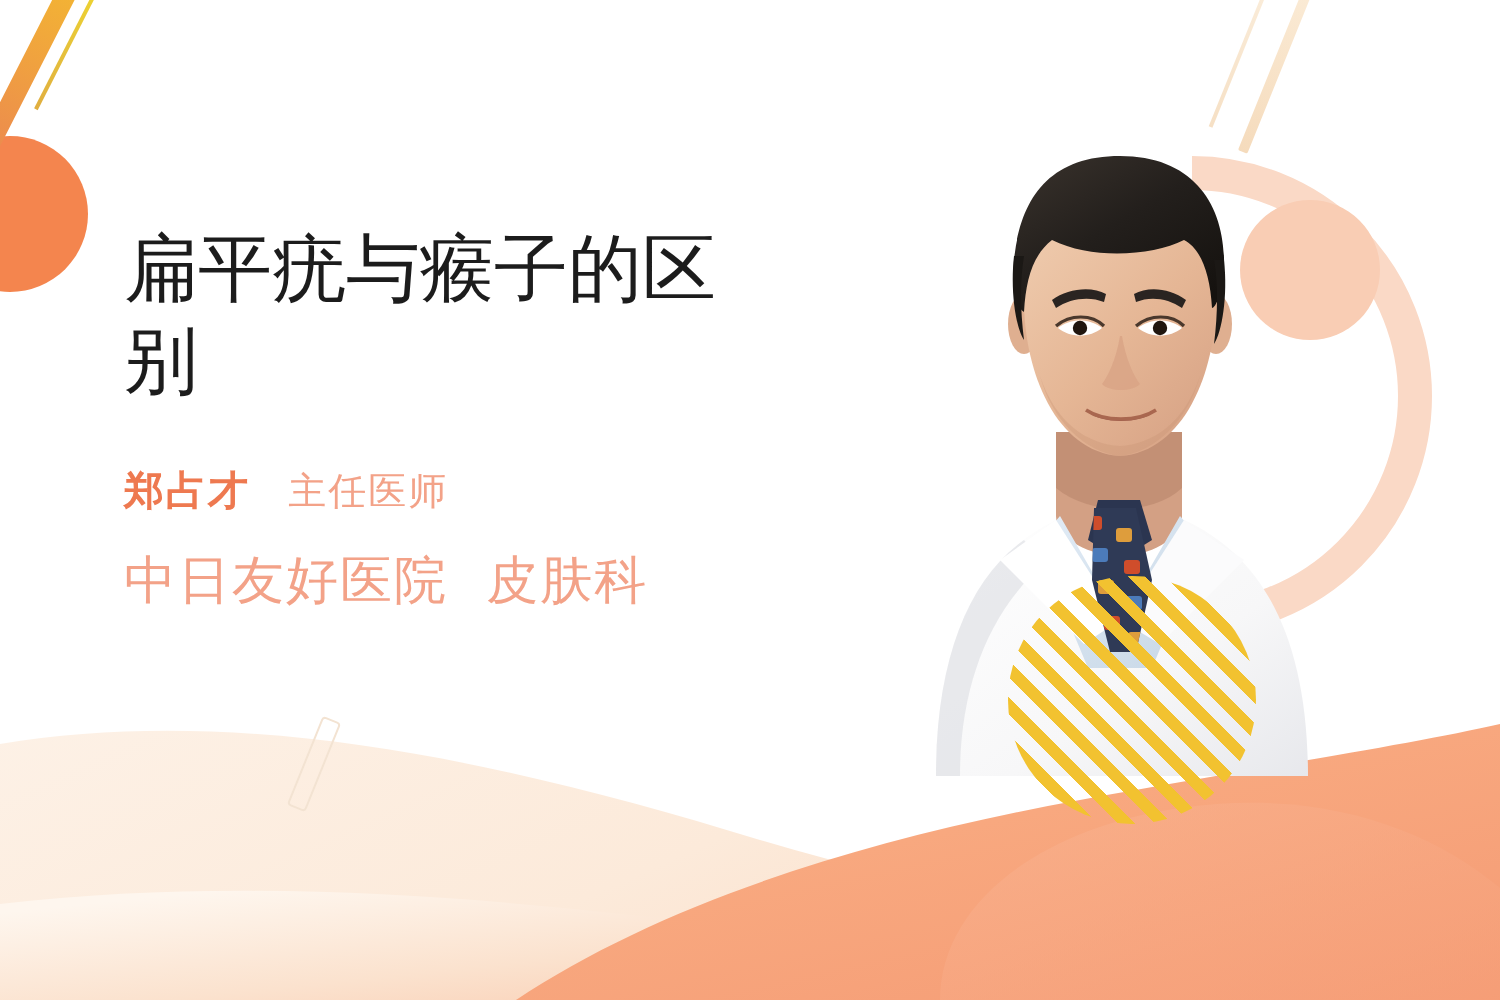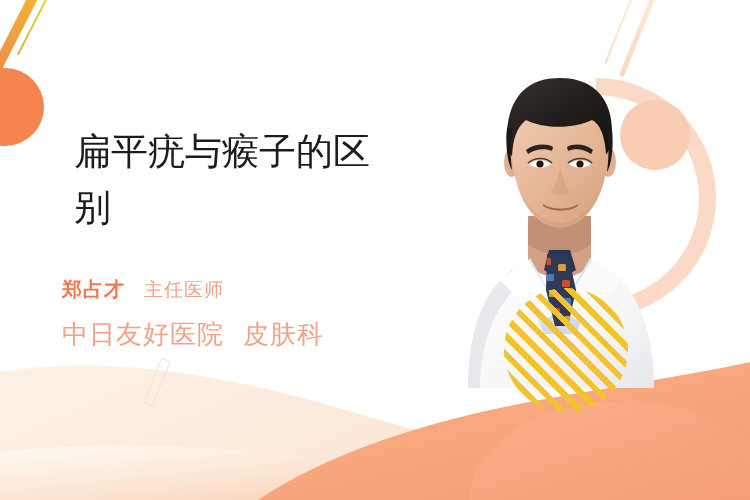--- a/index.html
+++ b/index.html
@@ -127,29 +127,29 @@
 
   
   #text-block {
     position: absolute;
     left: 62px;
     top: 112px;
     width: 350px;
   }
   #title {
     font-size: 37px;
-    line-height: 56px;
+    line-height: 46px;
     font-weight: 400;
     color: #1c1c1c;
     letter-spacing: 0px;
-    margin: 12px;
+    margin: 0;
     width: 330px;
   }
   #doctor-line {
-    margin-top: 40px;
+    margin-top: 28px;
     white-space: nowrap;
   }
   #doctor-name {
     font-size: 20px;
     font-weight: 700;
     color: #EE7950;
     letter-spacing: 1px;
   }
   #doctor-rank {
     font-size: 19px;

